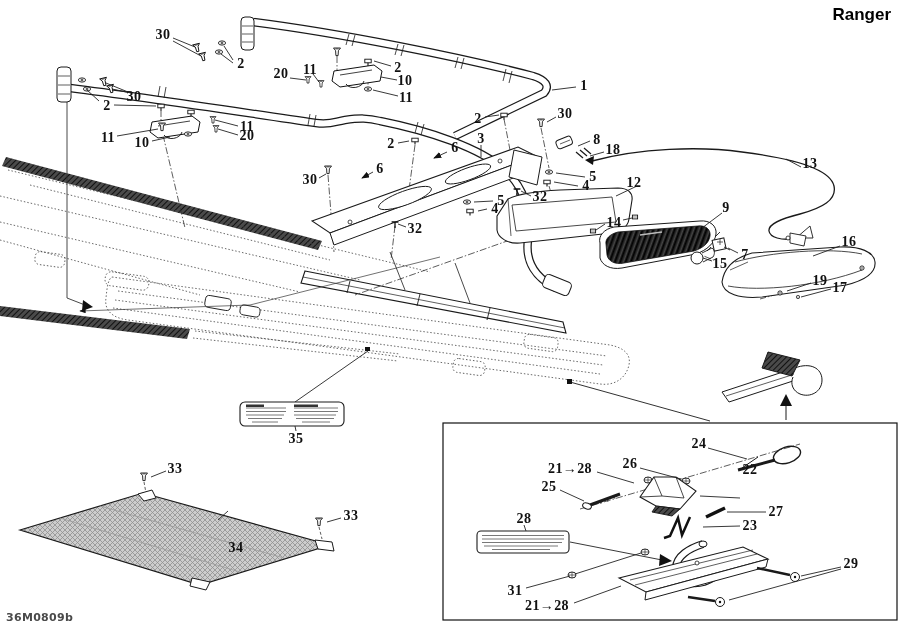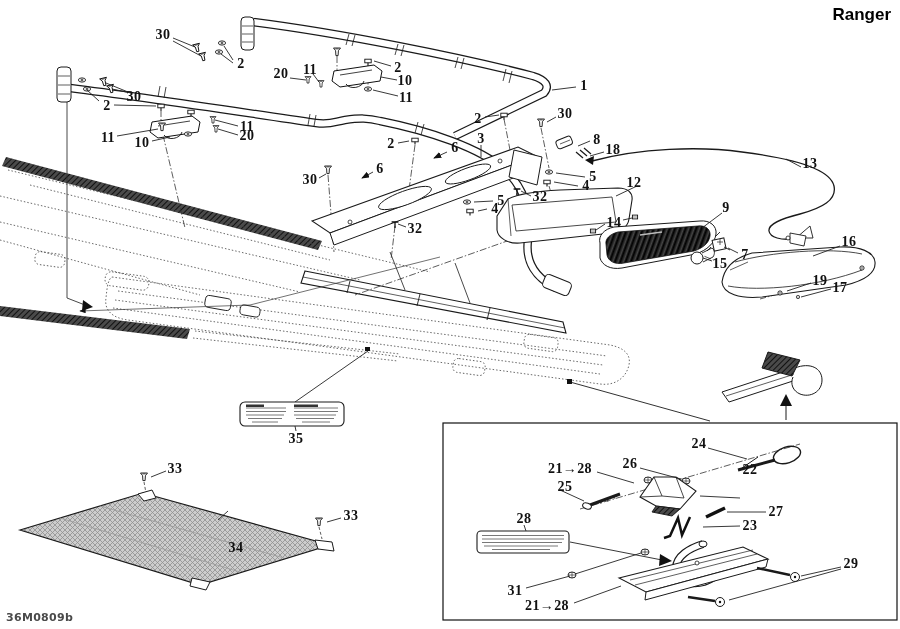--- a/index.html
+++ b/index.html
@@ -456,21 +456,21 @@
       <div class="callout" style="left: 720px; top: 264px;">15</div>
       <div class="callout" style="left: 820px; top: 281px;">19</div>
       <div class="callout" style="left: 840px; top: 288px;">17</div>
       <div class="callout" style="left: 296px; top: 439px;">35</div>
       <div class="callout" style="left: 175px; top: 469px;">33</div>
       <div class="callout" style="left: 236px; top: 508px; margin-top: 40px;">34</div>
       <div class="callout" style="left: 351px; top: 516px;">33</div>
       <div class="callout" style="left: 699px; top: 444px;">24</div>
       <div class="callout" style="left: 630px; top: 464px; text-align: right;">26</div>
       <div class="callout" style="left: 570px; top: 469px;">21→28</div>
-      <div class="callout" style="left: 549px; top: 487px; margin-left: 16px;">25</div>
+      <div class="callout" style="left: 549px; top: 487px;">25</div>
       <div class="callout" style="left: 750px; top: 470px;">22</div>
       <div class="callout" style="left: 776px; top: 512px;">27</div>
       <div class="callout" style="left: 750px; top: 526px;">23</div>
       <div class="callout" style="left: 524px; top: 519px;">28</div>
       <div class="callout" style="left: 851px; top: 564px;">29</div>
       <div class="callout" style="left: 515px; top: 591px;">31</div>
       <div class="callout" style="left: 547px; top: 606px;">21→28</div>
     </div>
 
 <div class="title">Ranger</div>

